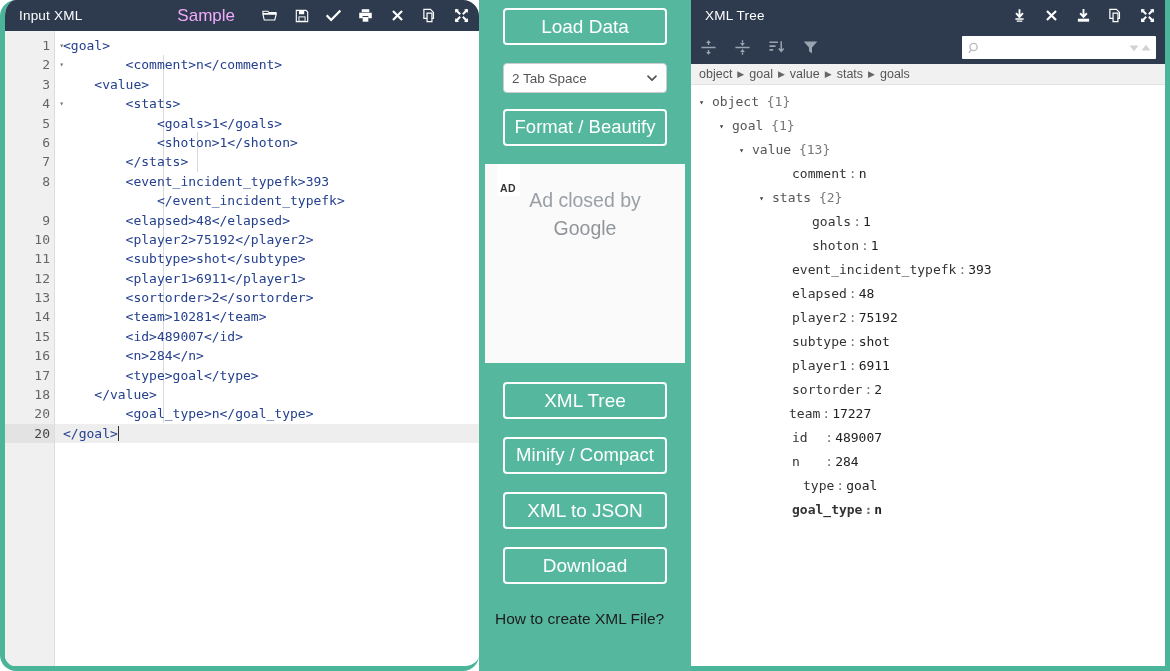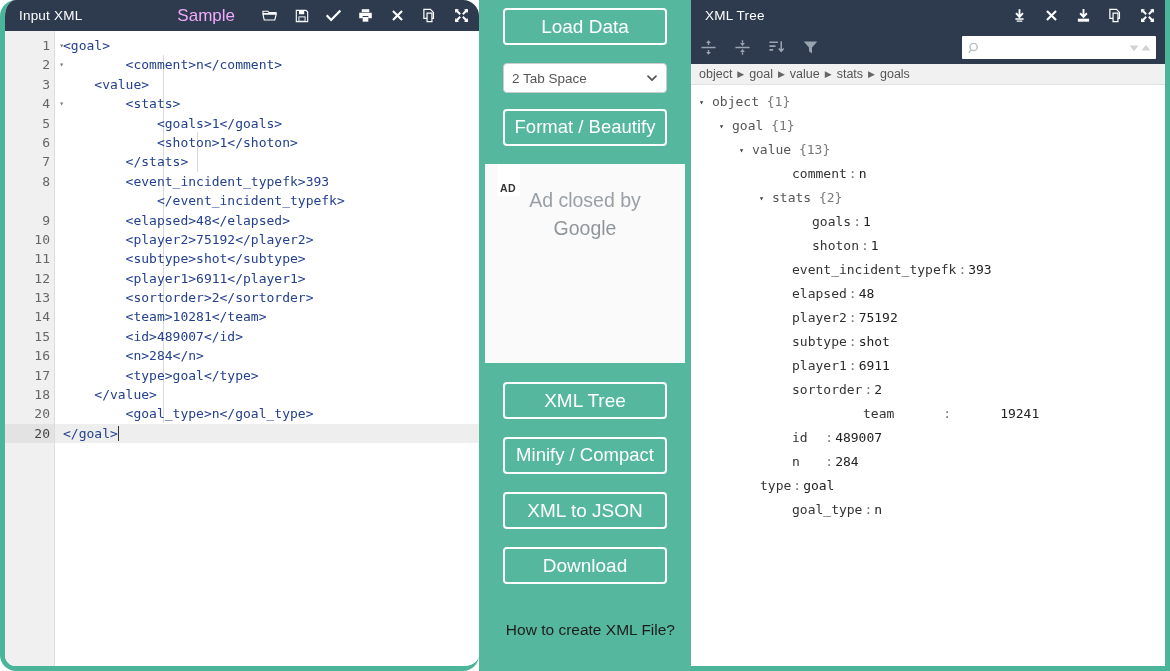--- a/index.html
+++ b/index.html
@@ -222,26 +222,26 @@
     padding-top: 22px;
     text-align: center;
     font-size: 19.5px;
     color: #9aa0a6;
     line-height: 1.45;
     font-family: "Liberation Sans", sans-serif;
   }
   #ad-text .line2 { color: #90959a; }
   .chelp {
     width: 180px;
-    text-align: right;
+    text-align: left;
     color: #1c1c1c;
     font-size: 15.5px;
     line-height: 1.55;
     cursor: pointer;
-    margin-top: 16px;
+    margin-top: 5px;
   }
 
   
   #right-panel {
     position: relative;
     width: 479px;
     flex: 0 0 479px;
     height: 671px;
     border-right: 5px solid #4bb59a;
     border-bottom: 5px solid #4bb59a;
@@ -607,20 +607,20 @@
         <div class="tnode" style="padding-left: 88px;"><span class="tcaret"></span><span class="tkey">comment</span><span class="tcolon">:</span><span class="tval">n</span></div>
         <div class="tnode" style="padding-left: 68px;"><span class="tcaret">▾</span><span class="tkey obj">stats</span><span class="tcount"> {2}</span></div>
         <div class="tnode" style="padding-left: 108px;"><span class="tcaret"></span><span class="tkey">goals</span><span class="tcolon">:</span><span class="tval">1</span></div>
         <div class="tnode" style="padding-left: 108px;"><span class="tcaret"></span><span class="tkey">shoton</span><span class="tcolon">:</span><span class="tval">1</span></div>
         <div class="tnode" style="padding-left: 88px;"><span class="tcaret"></span><span class="tkey">event_incident_typefk</span><span class="tcolon">:</span><span class="tval">393</span></div>
         <div class="tnode" style="padding-left: 88px;"><span class="tcaret"></span><span class="tkey">elapsed</span><span class="tcolon">:</span><span class="tval">48</span></div>
         <div class="tnode" style="padding-left: 88px;"><span class="tcaret"></span><span class="tkey">player2</span><span class="tcolon">:</span><span class="tval">75192</span></div>
         <div class="tnode" style="padding-left: 88px;"><span class="tcaret"></span><span class="tkey">subtype</span><span class="tcolon">:</span><span class="tval">shot</span></div>
         <div class="tnode" style="padding-left: 88px;"><span class="tcaret"></span><span class="tkey">player1</span><span class="tcolon">:</span><span class="tval">6911</span></div>
         <div class="tnode" style="padding-left: 88px;"><span class="tcaret"></span><span class="tkey">sortorder</span><span class="tcolon">:</span><span class="tval">2</span></div>
-        <div class="tnode" style="padding-left: 112px; gap: 47px;"><span class="tcaret"></span><span class="tkey">team</span><span class="tcolon">:</span><span class="tval">19241</span></div>
+        <div class="tnode" style="padding-left: 85px;"><span class="tcaret"></span><span class="tkey">team</span><span class="tcolon">:</span><span class="tval">17227</span></div>
         <div class="tnode" style="padding-left: 88px;"><span class="tcaret"></span><span class="tkey">id  </span><span class="tcolon">:</span><span class="tval">489007</span></div>
         <div class="tnode" style="padding-left: 88px;"><span class="tcaret"></span><span class="tkey">n   </span><span class="tcolon">:</span><span class="tval">284</span></div>
-        <div class="tnode" style="padding-left: 56px;"><span class="tcaret"></span><span class="tkey">type</span><span class="tcolon">:</span><span class="tval">goal</span></div>
-        <div class="tnode" style="padding-left: 88px;"><span class="tcaret"></span><span class="tkey">goal_type</span><span class="tcolon">:</span><span class="tval">n</span></div>
+        <div class="tnode" style="padding-left: 99px;"><span class="tcaret"></span><span class="tkey">type</span><span class="tcolon">:</span><span class="tval">goal</span></div>
+        <div class="tnode" style="padding-left: 88px; font-weight: bold;"><span class="tcaret"></span><span class="tkey">goal_type</span><span class="tcolon">:</span><span class="tval">n</span></div>
       </div>
   </div>
 </div>
 
 </body></html>

